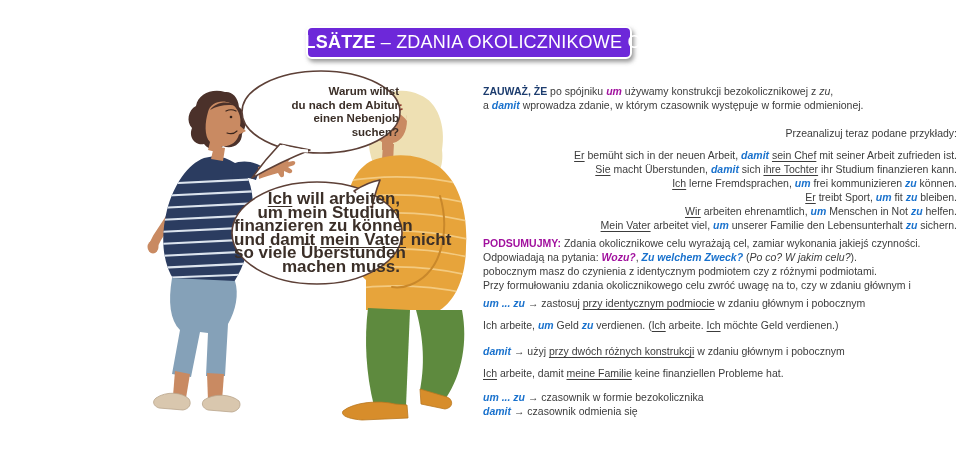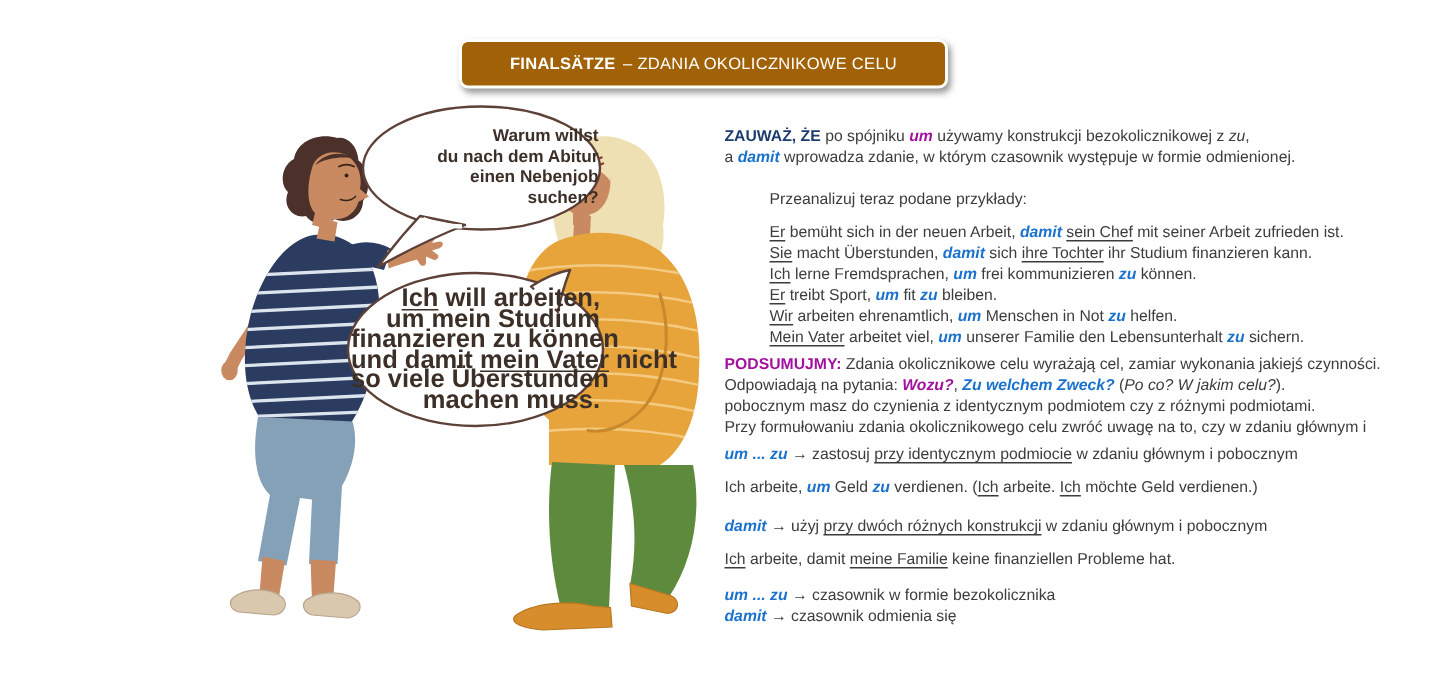--- a/index.html
+++ b/index.html
@@ -3,33 +3,33 @@
 <meta charset="utf-8">
 <style>
   html,body{margin:0;padding:0;background:#e8e8e8;}
   .page{
     position:relative;width:960px;height:450px;background:#ffffff;overflow:hidden;
     font-family:"Liberation Sans","DejaVu Sans",sans-serif;color:#3c3c3c;
   }
   
   .title-badge{
     position:absolute;left:306px;top:26px;width:322px;height:29px;
-    background:#a16207;border:2px solid #ffffff;border-radius:6px;
+    background:#6d28d9;border:2px solid #ffffff;border-radius:6px;
     box-shadow:2px 3px 4px rgba(70,70,70,.55);
     display:flex;align-items:center;justify-content:center;
-    color:#ffffff;font-size:11px;letter-spacing:.2px;white-space:nowrap;
+    color:#ffffff;font-size:18px;letter-spacing:.2px;white-space:nowrap;
   }
   .title-badge .tb{font-weight:800;margin-right:5px;}
   
   .content{
     position:absolute;left:483px;top:84px;width:474px;
     font-size:10.5px;line-height:14px;
   }
   .ln{white-space:nowrap;}
-  .indent{margin-left:30px;}
+  .indent{margin-left:46px;text-align:right;}
   .block-intro{margin-top:14px;}
   .block-examples{margin-top:8px;}
   .block-summary{margin-top:4px;}
   .rule-head1{margin-top:4px;}
   .rule-ex1{margin-top:8px;}
   .rule-head2{margin-top:12px;}
   .rule-ex2{margin-top:8px;}
   .block-recap{margin-top:10px;}
   
   .t-b{font-weight:700;}

